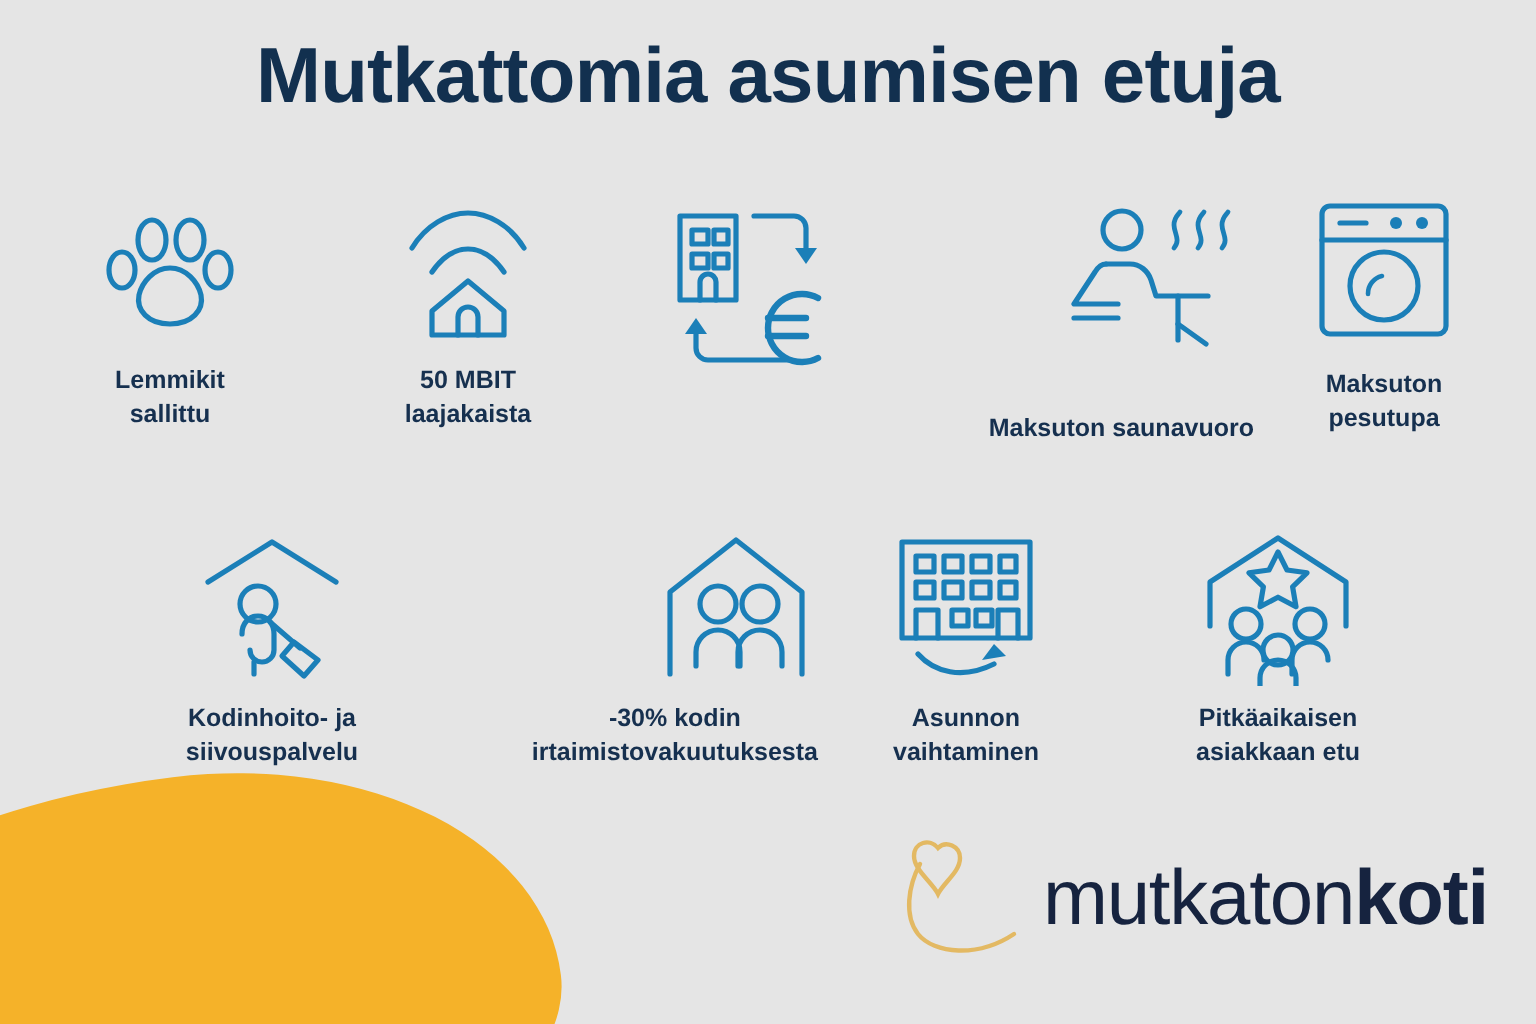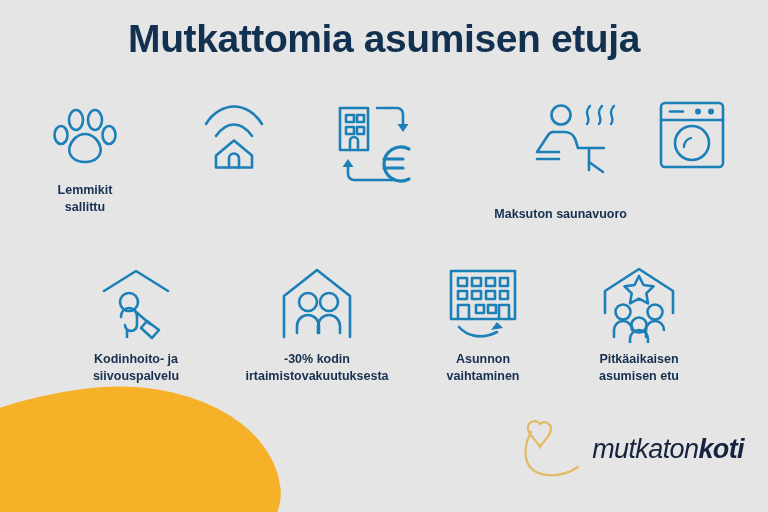--- a/index.html
+++ b/index.html
@@ -74,21 +74,21 @@
   }
 
   
   .w-pets{width:148px;}
   .w-net{width:150px;}
   .w-dep{width:132px;}
   .w-sauna{width:186px;align-items:flex-end;}
   .w-laundry{width:130px;}
 
   .w-clean{width:178px;}
-  .w-ins{width:184px;}
+  .w-ins{width:184px;align-items:flex-end;}
   .w-swap{width:148px;}
   .w-loyal{width:164px;}
 
   
   .cap-dep{margin-top:16px;}
   .cap-sauna{margin-top:18px;}
   .cap-laundry{margin-top:10px;}
 
   svg{display:block;}
   .st{fill:none;stroke:#1B7FB8;stroke-width:2.6;stroke-linecap:round;stroke-linejoin:round;}
@@ -99,24 +99,23 @@
     position:absolute;
     right:24px;
     bottom:30px;
     display:flex;
     align-items:center;
     z-index:3;
   }
   .logo-mark{margin-right:6px;}
   .logo-text{
     color:#16233F;
-    font-size:27px;
+    font-size:39px;
     line-height:1;
     letter-spacing:-0.6px;
-    font-style:italic;
   }
   .logo-text .light{font-weight:normal;}
   .logo-text .bold{font-weight:bold;}
 </style>
 </head>
 <body>
 
 <div id="page">
 
   <div class="blob"></div>
@@ -141,20 +140,22 @@
 
     <div class="item w-net">
       <div class="icon-wrap">
         <svg width="74" height="74" viewBox="0 0 74 74">
           <path class="st" d="M9 26C16 14.5 27 8.5 37 8.5S58 14.5 65 26"></path>
           <path class="st" d="M19 38c5.5-8 11.5-11.5 18-11.5S49.5 30 55 38"></path>
           <path class="st" d="M37 42.5 19 57.5v12h36v-12z"></path>
           <path class="st" d="M32 69.5v-9a5 5 0 0 1 10 0v9"></path>
         </svg>
       </div>
+      <div class="caption">50 MBIT
+laajakaista</div>
     </div>
 
     <div class="item w-dep">
       <div class="icon-wrap" style="height:96px;">
         <svg width="92" height="96" viewBox="0 0 92 96">
 
           <path class="st" d="M11 12h28v42H11z"></path>
           <rect class="st" x="17" y="19" width="8" height="7"></rect>
           <rect class="st" x="28" y="19" width="7" height="7"></rect>
           <rect class="st" x="17" y="31" width="8" height="7"></rect>
@@ -197,20 +198,22 @@
         <svg width="76" height="76" viewBox="0 0 76 76">
           <rect class="st" x="7" y="6" width="62" height="64" rx="4"></rect>
           <path class="st" d="M7 23h62"></path>
           <path class="st" d="M16 14.5h13"></path>
           <circle class="st-f" cx="44" cy="14.5" r="3"></circle>
           <circle class="st-f" cx="57" cy="14.5" r="3"></circle>
           <circle class="st" cx="38" cy="46" r="17"></circle>
           <path class="st" d="M30 50a9 9 0 0 1 7-9" style="stroke-width:2.3"></path>
         </svg>
       </div>
+      <div class="caption cap-laundry">Maksuton
+pesutupa</div>
     </div>
 
   </div>
 
   <div class="row row2">
 
     <div class="item w-clean">
       <div class="icon-wrap">
         <svg width="78" height="78" viewBox="0 0 78 78">
           <path class="st" d="M7 26 39 6l32 20"></path>
@@ -270,21 +273,21 @@
           <path class="st" d="M41 11l4.5 9 10 1.4-7.2 7 1.7 10L41 33.6 32 38.4l1.7-10-7.2-7 10-1.4z"></path>
           <circle class="st" cx="25" cy="47" r="7.5"></circle>
           <circle class="st" cx="57" cy="47" r="7.5"></circle>
           <circle class="st" cx="41" cy="60" r="7.5"></circle>
           <path class="st" d="M16 72v-7a9 9 0 0 1 18 0"></path>
           <path class="st" d="M48 72v-7a9 9 0 0 1 18 0"></path>
           <path class="st" d="M32 78v-4a9 9 0 0 1 18 0v4"></path>
         </svg>
       </div>
       <div class="caption">Pitkäaikaisen
-asumisen etu</div>
+asiakkaan etu</div>
     </div>
 
   </div>
 
   <div class="logo">
     <div class="logo-mark">
       <svg width="70" height="66" viewBox="0 0 70 66">
         <path d="M24 8c-4-5-12-3-12 4 0 7 9 13 12 19 3-6 11-11 11-18 0-6-7-9-11-5z" fill="none" stroke="#E3B963" stroke-width="2.2" stroke-linecap="round"></path>
         <path d="M15 16C9 27 7 42 14 51c8 10 30 12 48 0" fill="none" stroke="#E3B963" stroke-width="2.2" stroke-linecap="round"></path>
       </svg>

